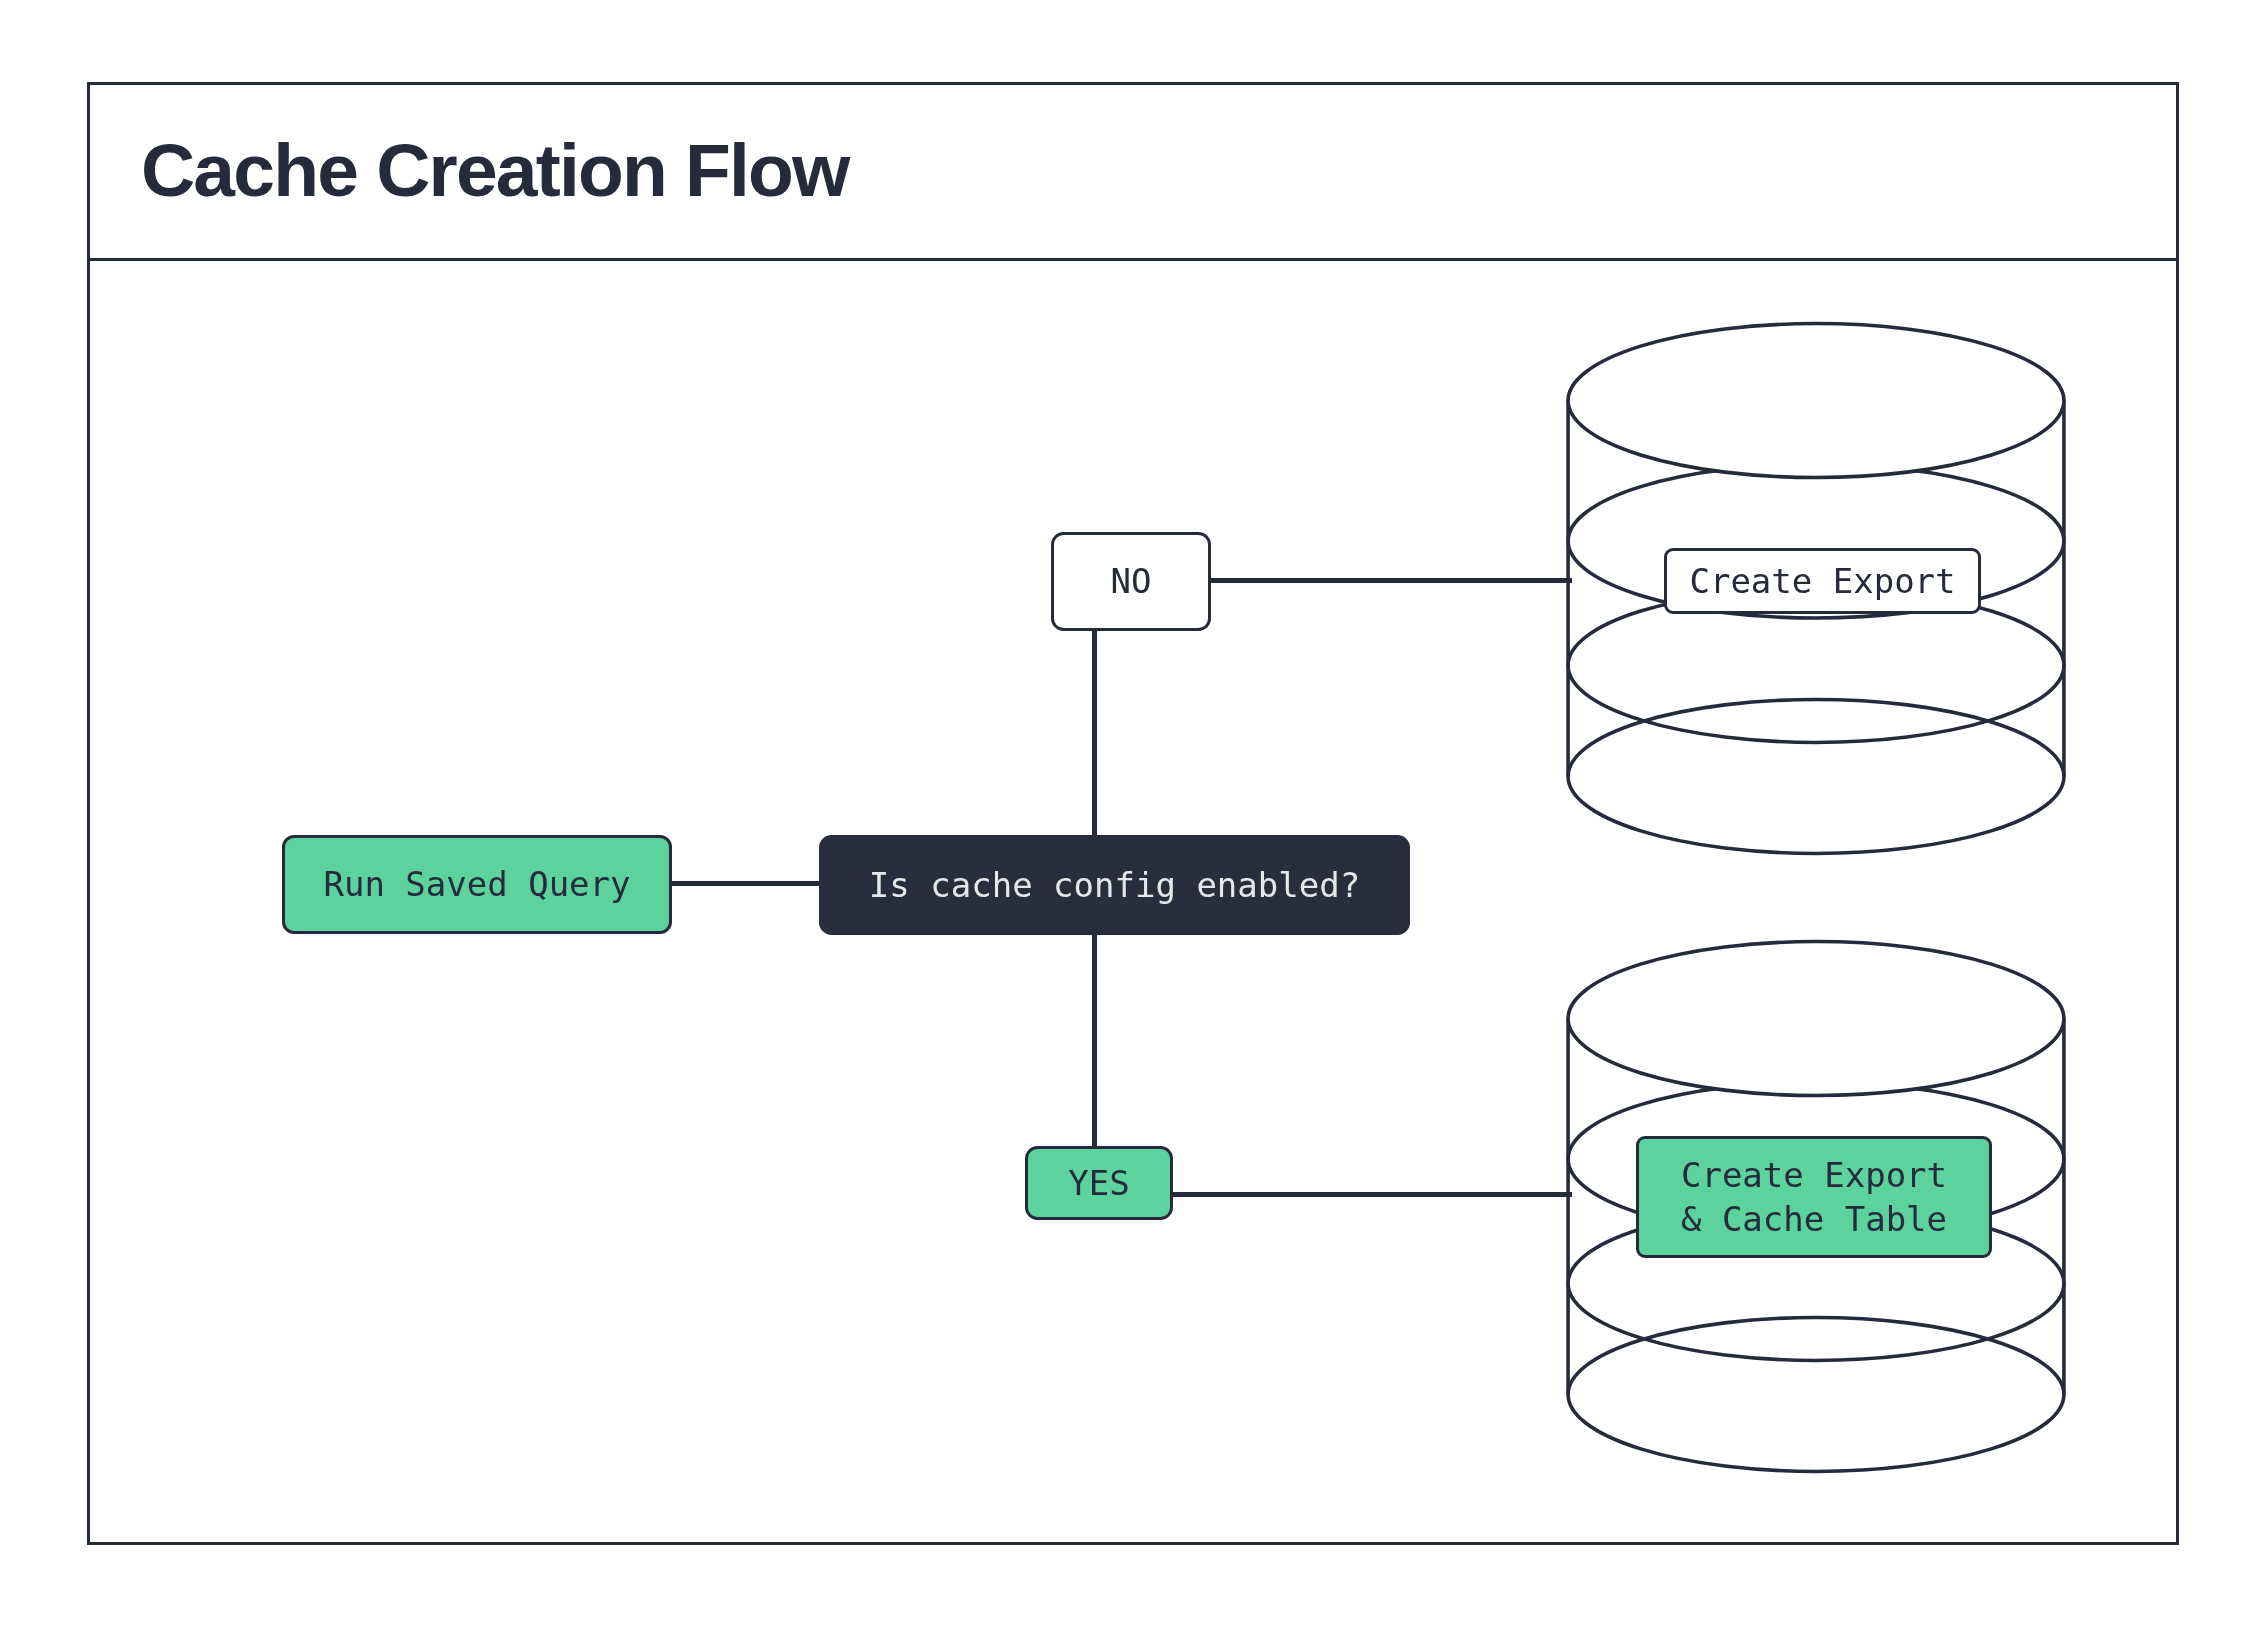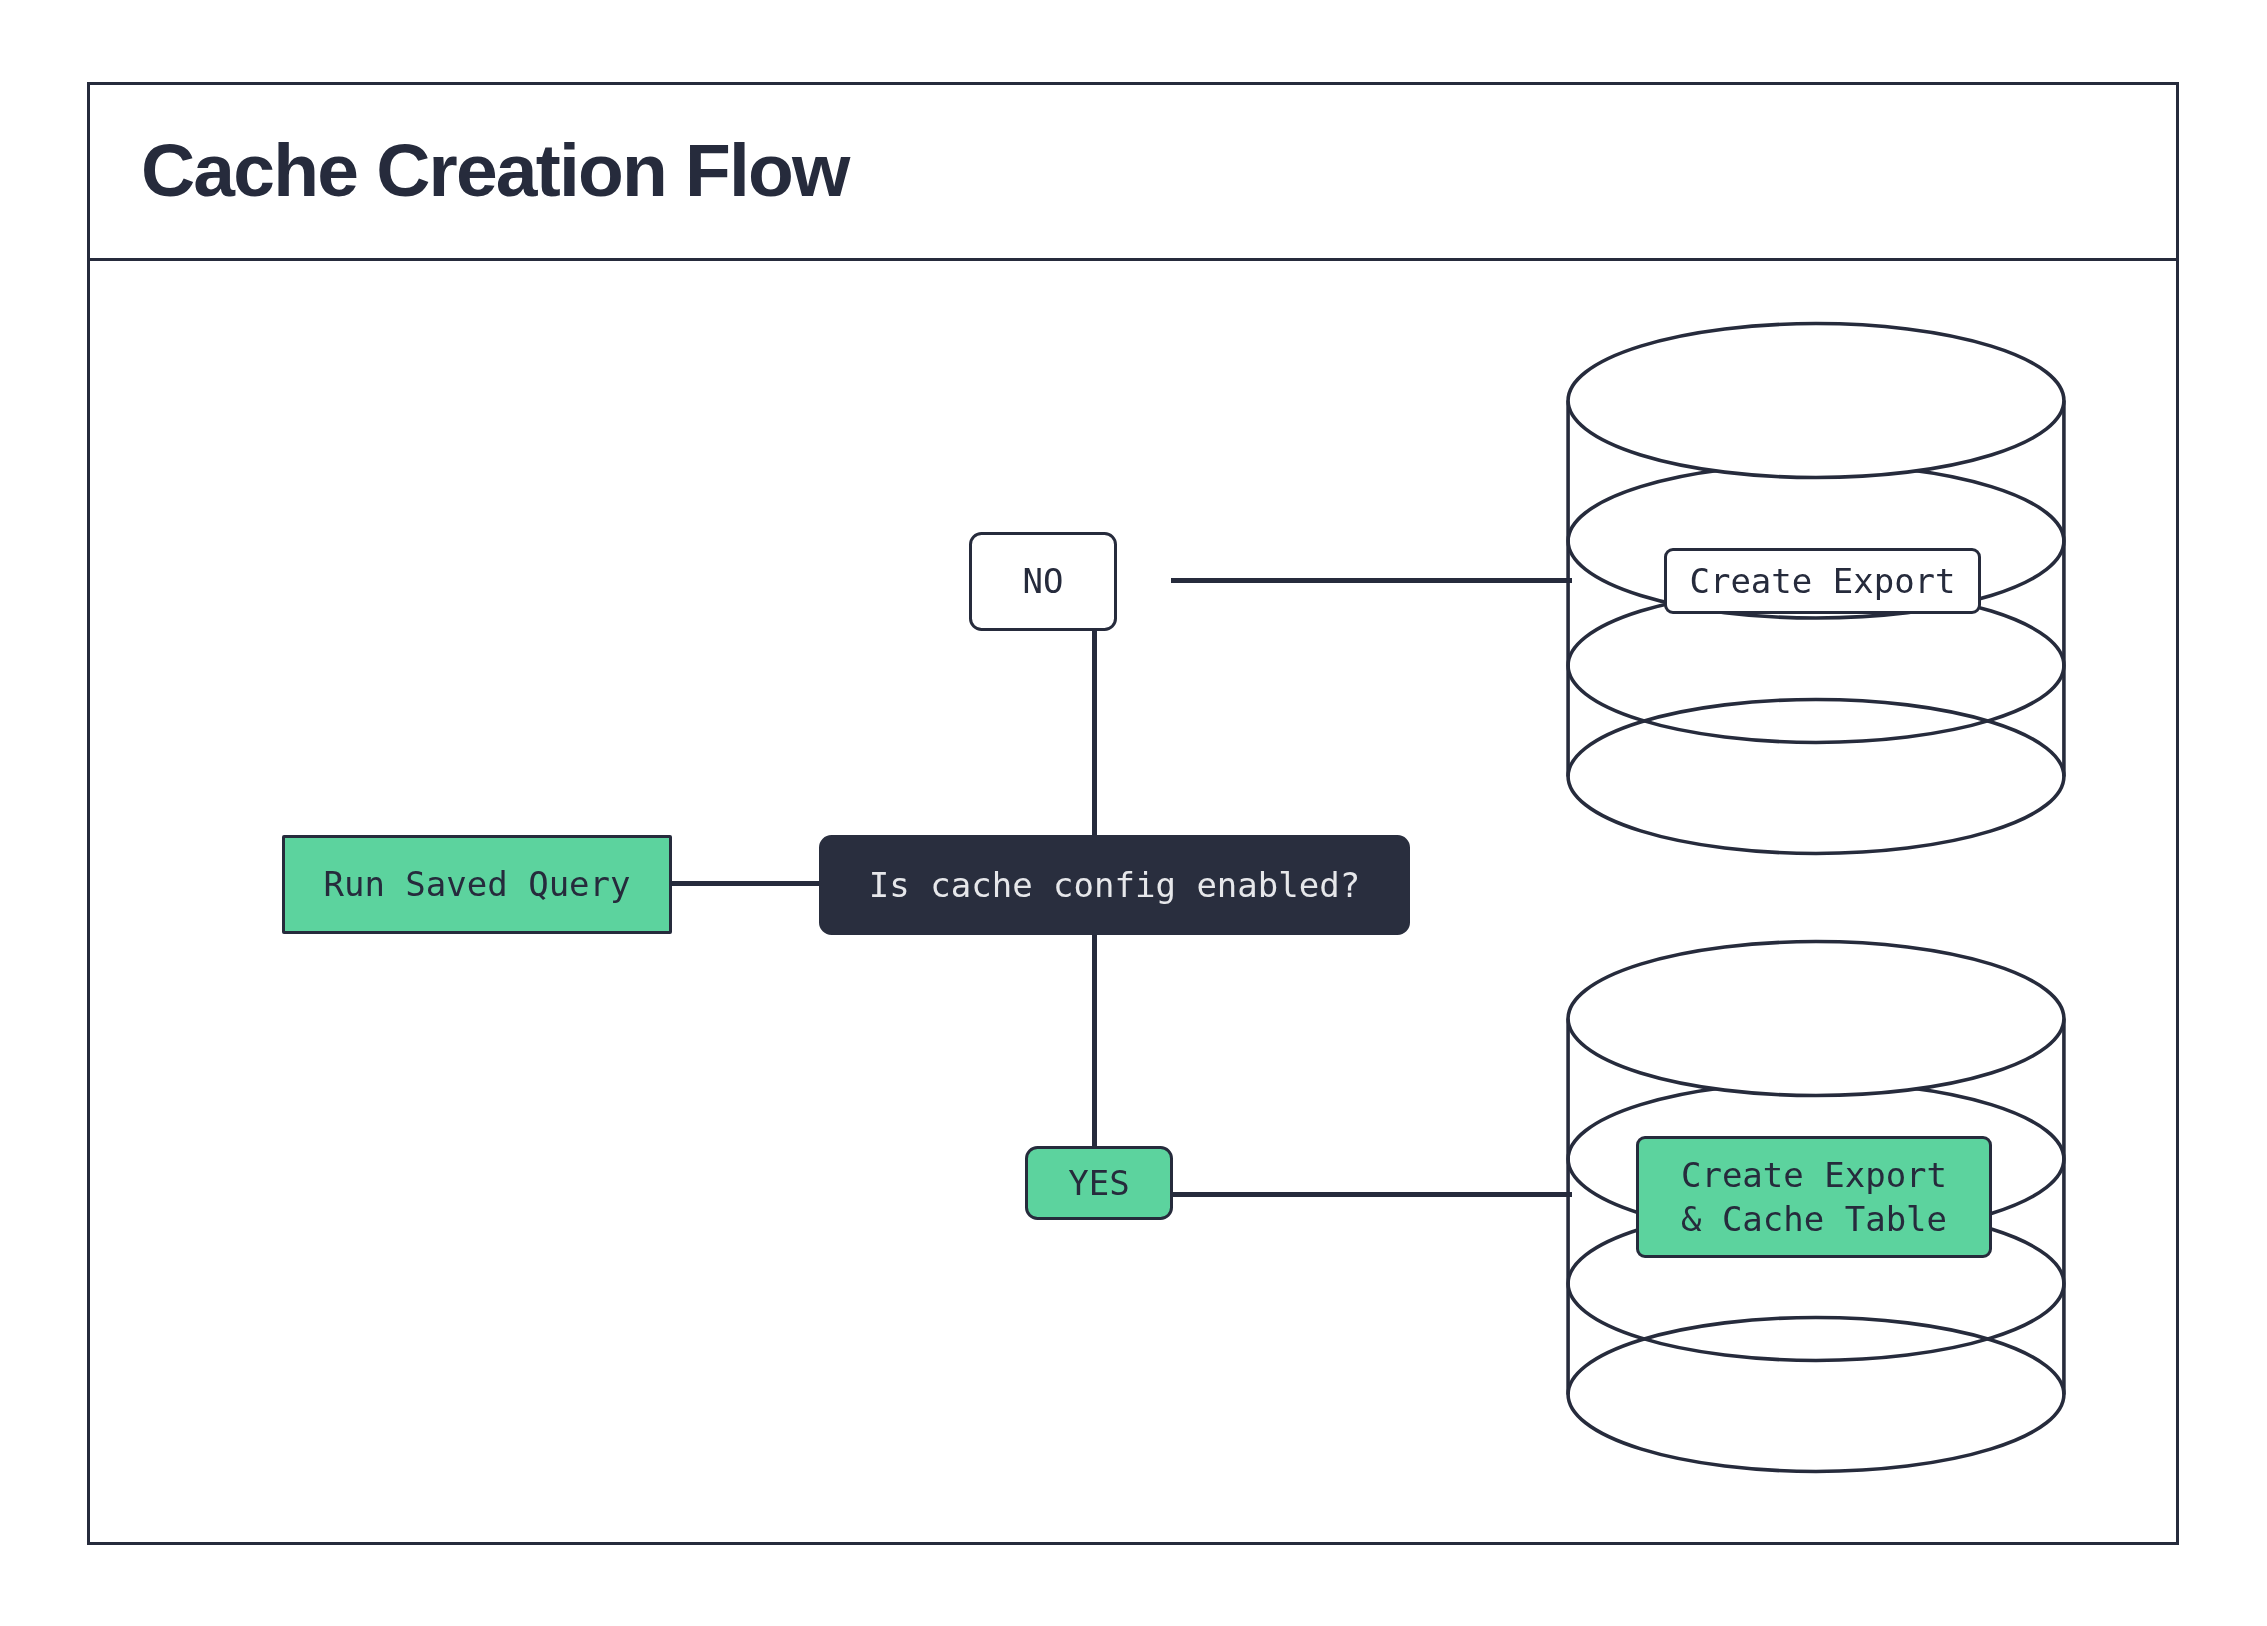--- a/index.html
+++ b/index.html
@@ -109,29 +109,29 @@
     <svg viewBox="0 0 560 600" fill="none" stroke="#262b3c" stroke-width="4">
       <line x1="3" y1="90" x2="3" y2="510"></line>
       <line x1="557" y1="90" x2="557" y2="510"></line>
       <ellipse cx="280" cy="510" rx="277" ry="86"></ellipse>
       <ellipse cx="280" cy="386" rx="277" ry="86"></ellipse>
       <ellipse cx="280" cy="247" rx="277" ry="86"></ellipse>
       <ellipse cx="280" cy="90" rx="277" ry="86" fill="#ffffff"></ellipse>
     </svg>
   </div>
 
-  <div class="node green" style="left:282px; top:835px; width:390px; height:99px; border-radius:2px;">
+  <div class="node green" style="left:282px; top:835px; width:390px; height:99px; border-radius:12px;">
     <span>Run Saved Query</span>
   </div>
 
   <div class="node dark" style="left:819px; top:835px; width:591px; height:100px;">
     <span>Is cache config enabled?</span>
   </div>
 
-  <div class="node" style="left:969px; top:532px; width:148px; height:99px;">
+  <div class="node" style="left:1051px; top:532px; width:160px; height:99px;">
     <span>NO</span>
   </div>
 
   <div class="node green" style="left:1025px; top:1146px; width:148px; height:74px;">
     <span>YES</span>
   </div>
 
   <div class="node plate" style="left:1664px; top:548px; width:317px; height:66px;">
     <span>Create Export</span>
   </div>

